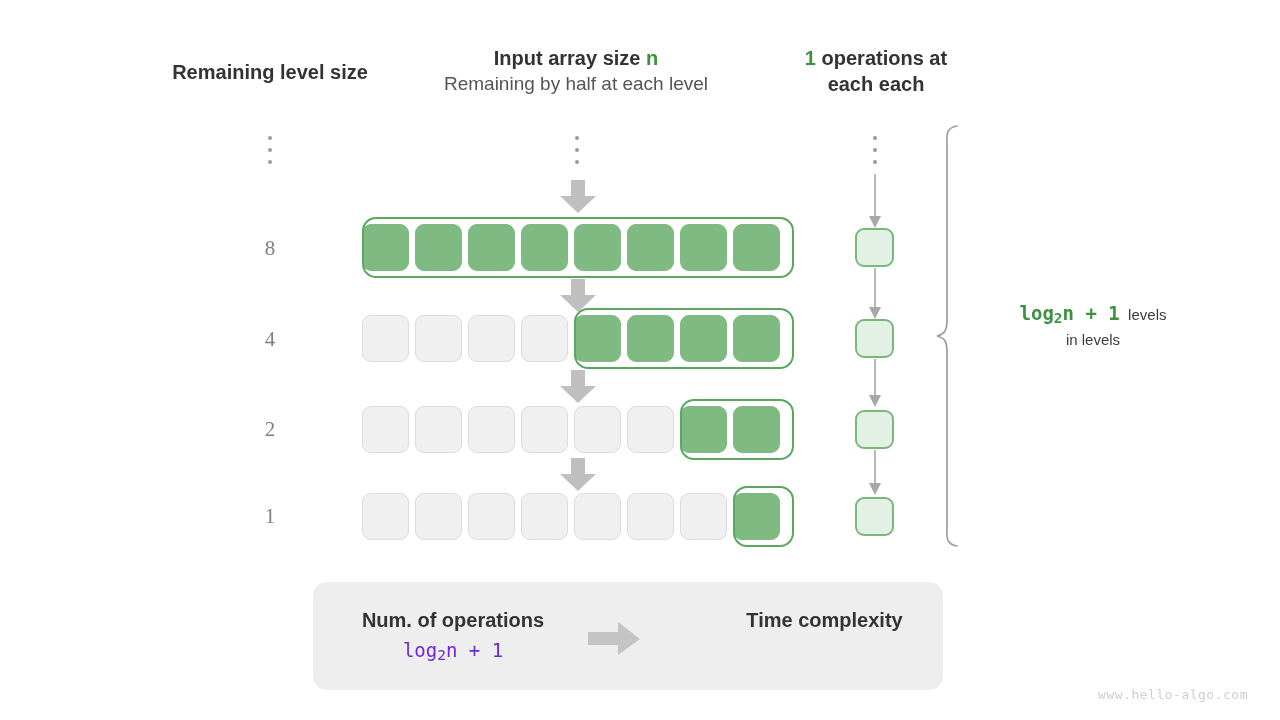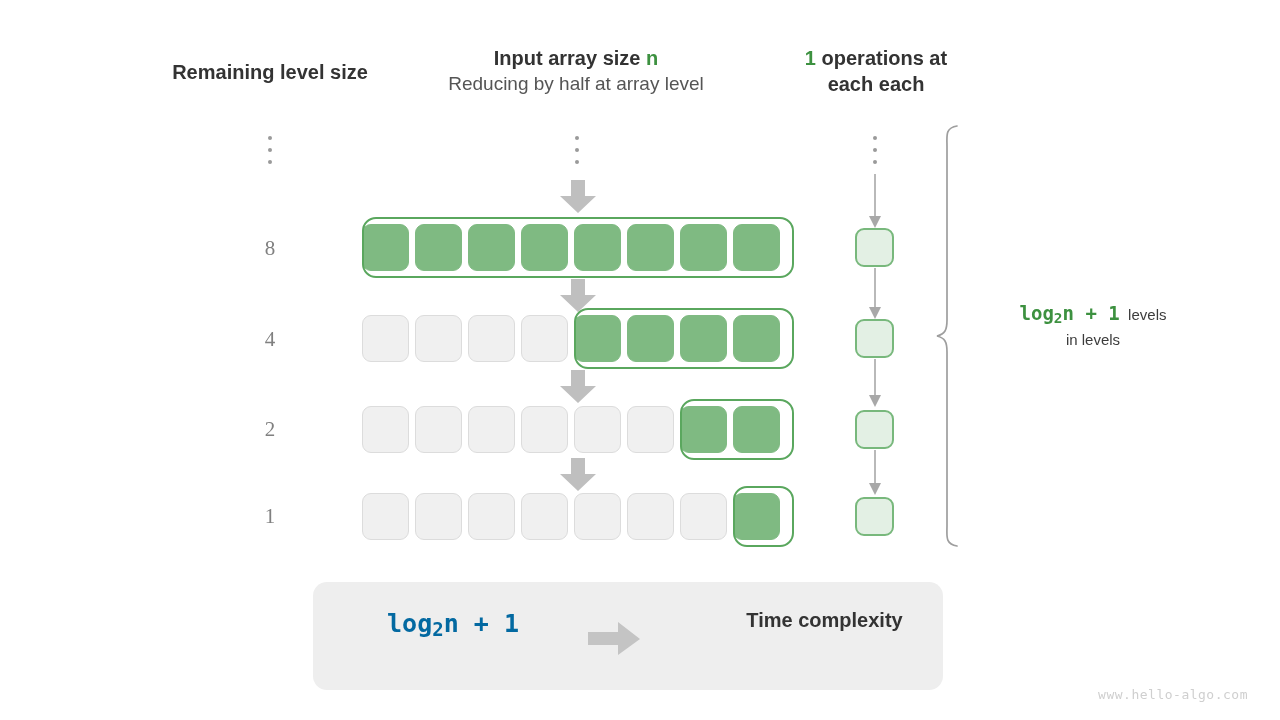--- a/index.html
+++ b/index.html
@@ -151,23 +151,23 @@
   #sum-left  { left: 338px; top: 605px; width: 230px; }
   #sum-right { left: 702px; top: 605px; width: 245px; }
   .sum-title {
     font-weight: bold;
     font-size: 20px;
     color: #333333;
     white-space: nowrap;
   }
   .sum-value-green {
     font-family: "DejaVu Sans Mono", monospace;
-    font-weight: bold;
-    font-size: 25px;
-    color: #0369a1;
+    font-weight: normal;
+    font-size: 19px;
+    color: #6d28d9;
     white-space: nowrap;
   }
   .sum-value-teal {
     font-weight: bold;
     font-size: 19px;
     color: #3a9188;
     white-space: nowrap;
   }
   .sum-value-teal .mono {
     font-family: "DejaVu Sans Mono", monospace;
@@ -186,21 +186,21 @@
 </style>
 </head>
 <body>
 
 <div class="hdr" id="hdr-remaining">
   <div class="hdr-strong">Remaining level size</div>
 </div>
 
 <div class="hdr" id="hdr-input">
   <div class="hdr-strong"><span>Input array size </span><span class="accent">n</span></div>
-  <div class="hdr-sub">Reducing by half at array level</div>
+  <div class="hdr-sub">Remaining by half at each level</div>
 </div>
 
 <div class="hdr" id="hdr-ops">
   <div class="hdr-strong"><span class="accent">1</span><span> operations at</span></div>
   <div class="hdr-strong">each each</div>
 </div>
 
 <div class="vdots" style="left:265px; top:136px;">
   <i></i>
   <i></i>
@@ -331,20 +331,21 @@
 </div>
 
 <div id="brace-label">
   <div><span class="mono-green"><span>log</span><span class="sub">2</span><span>n + 1</span></span><span class="plain">&nbsp;&nbsp;</span><span class="plain">levels</span></div>
   <div class="plain">in levels</div>
 </div>
 
 <div id="summary"></div>
 
 <div class="sum-col" id="sum-left">
+  <div class="sum-title">Num. of operations</div>
   <div class="sum-value-green"><span>log</span><span class="sub">2</span><span>n + 1</span></div>
 </div>
 
 <div id="sum-arrow">
   <svg width="54" height="34" viewBox="0 0 54 34">
     <polygon points="0,10 30,10 30,0 52,17 30,33 30,23 0,23" fill="#c4c4c4"></polygon>
   </svg>
 </div>
 
 <div class="sum-col" id="sum-right">

